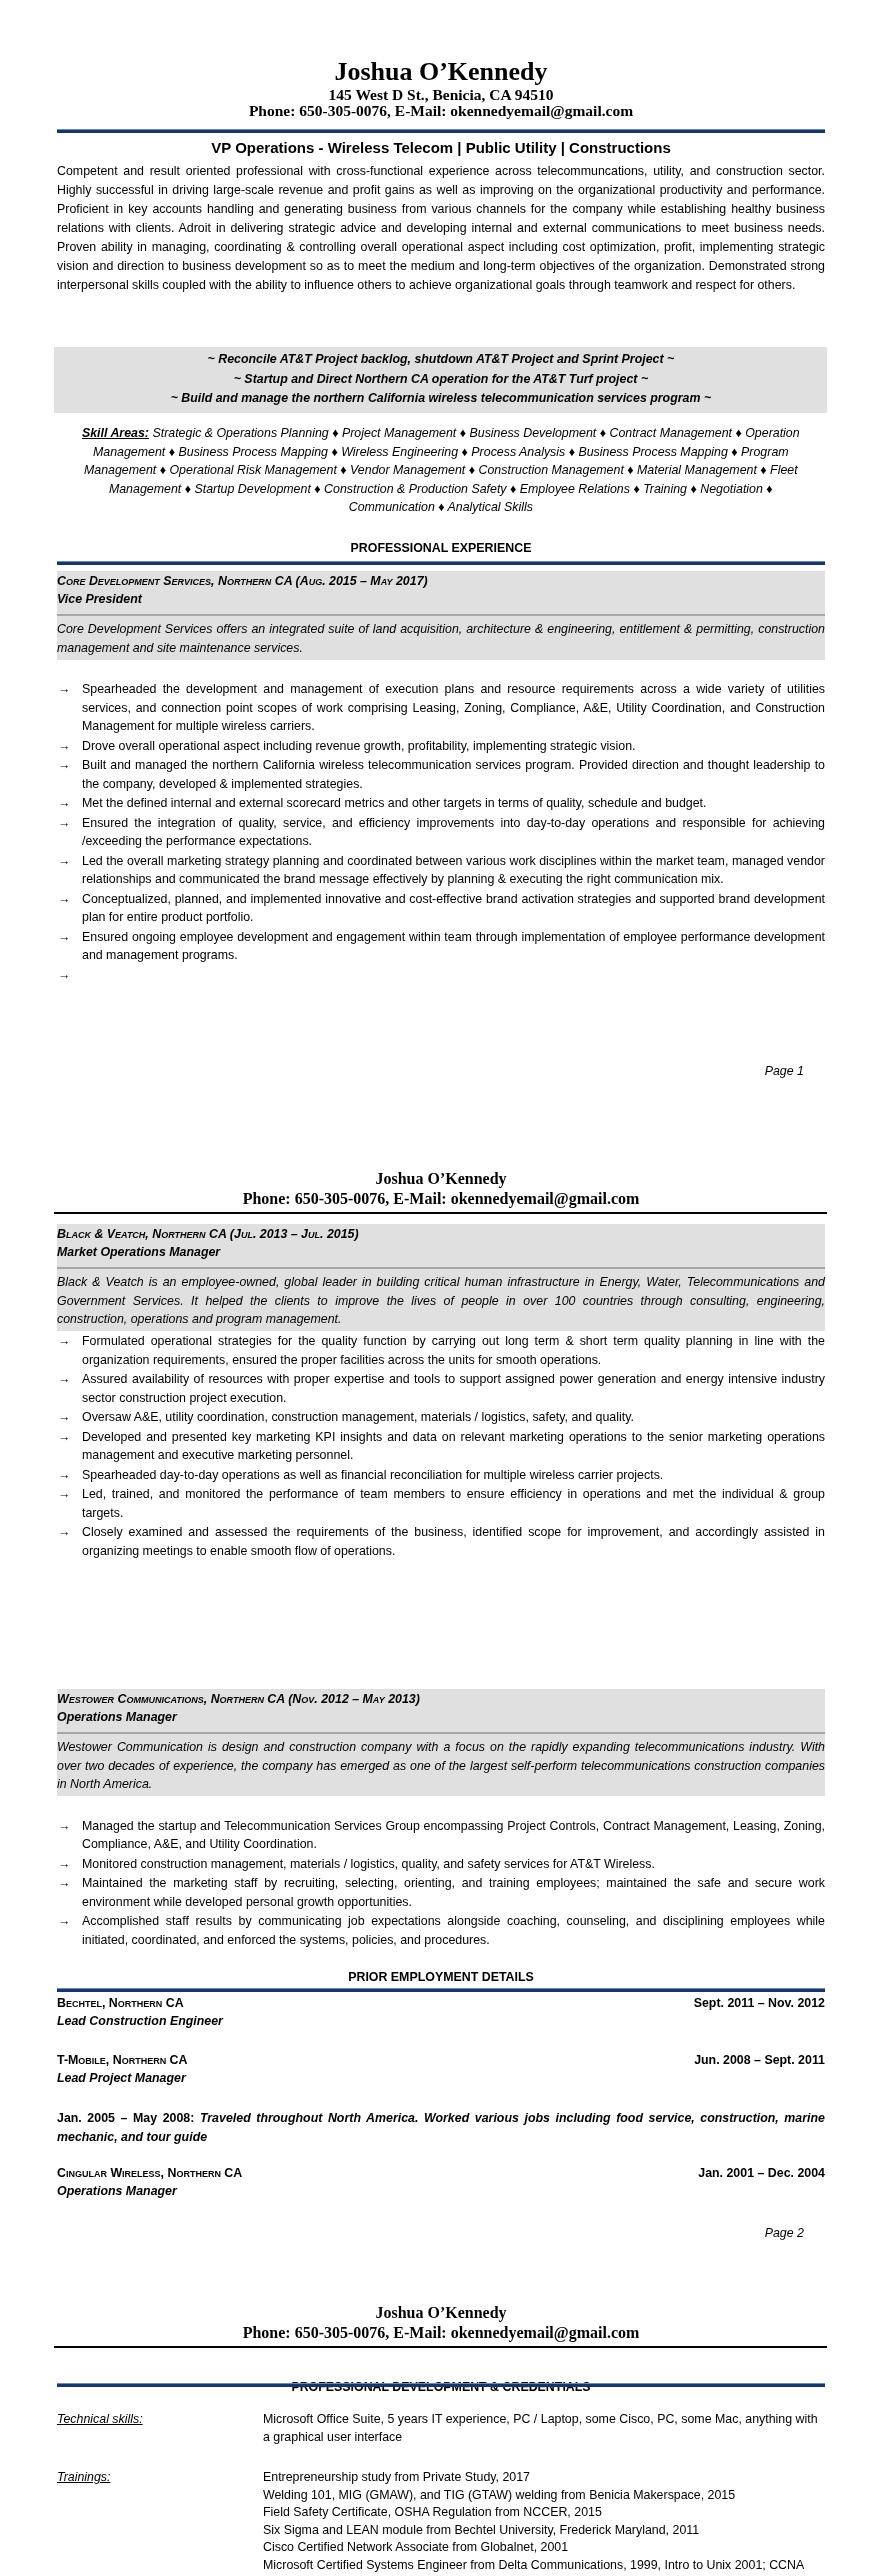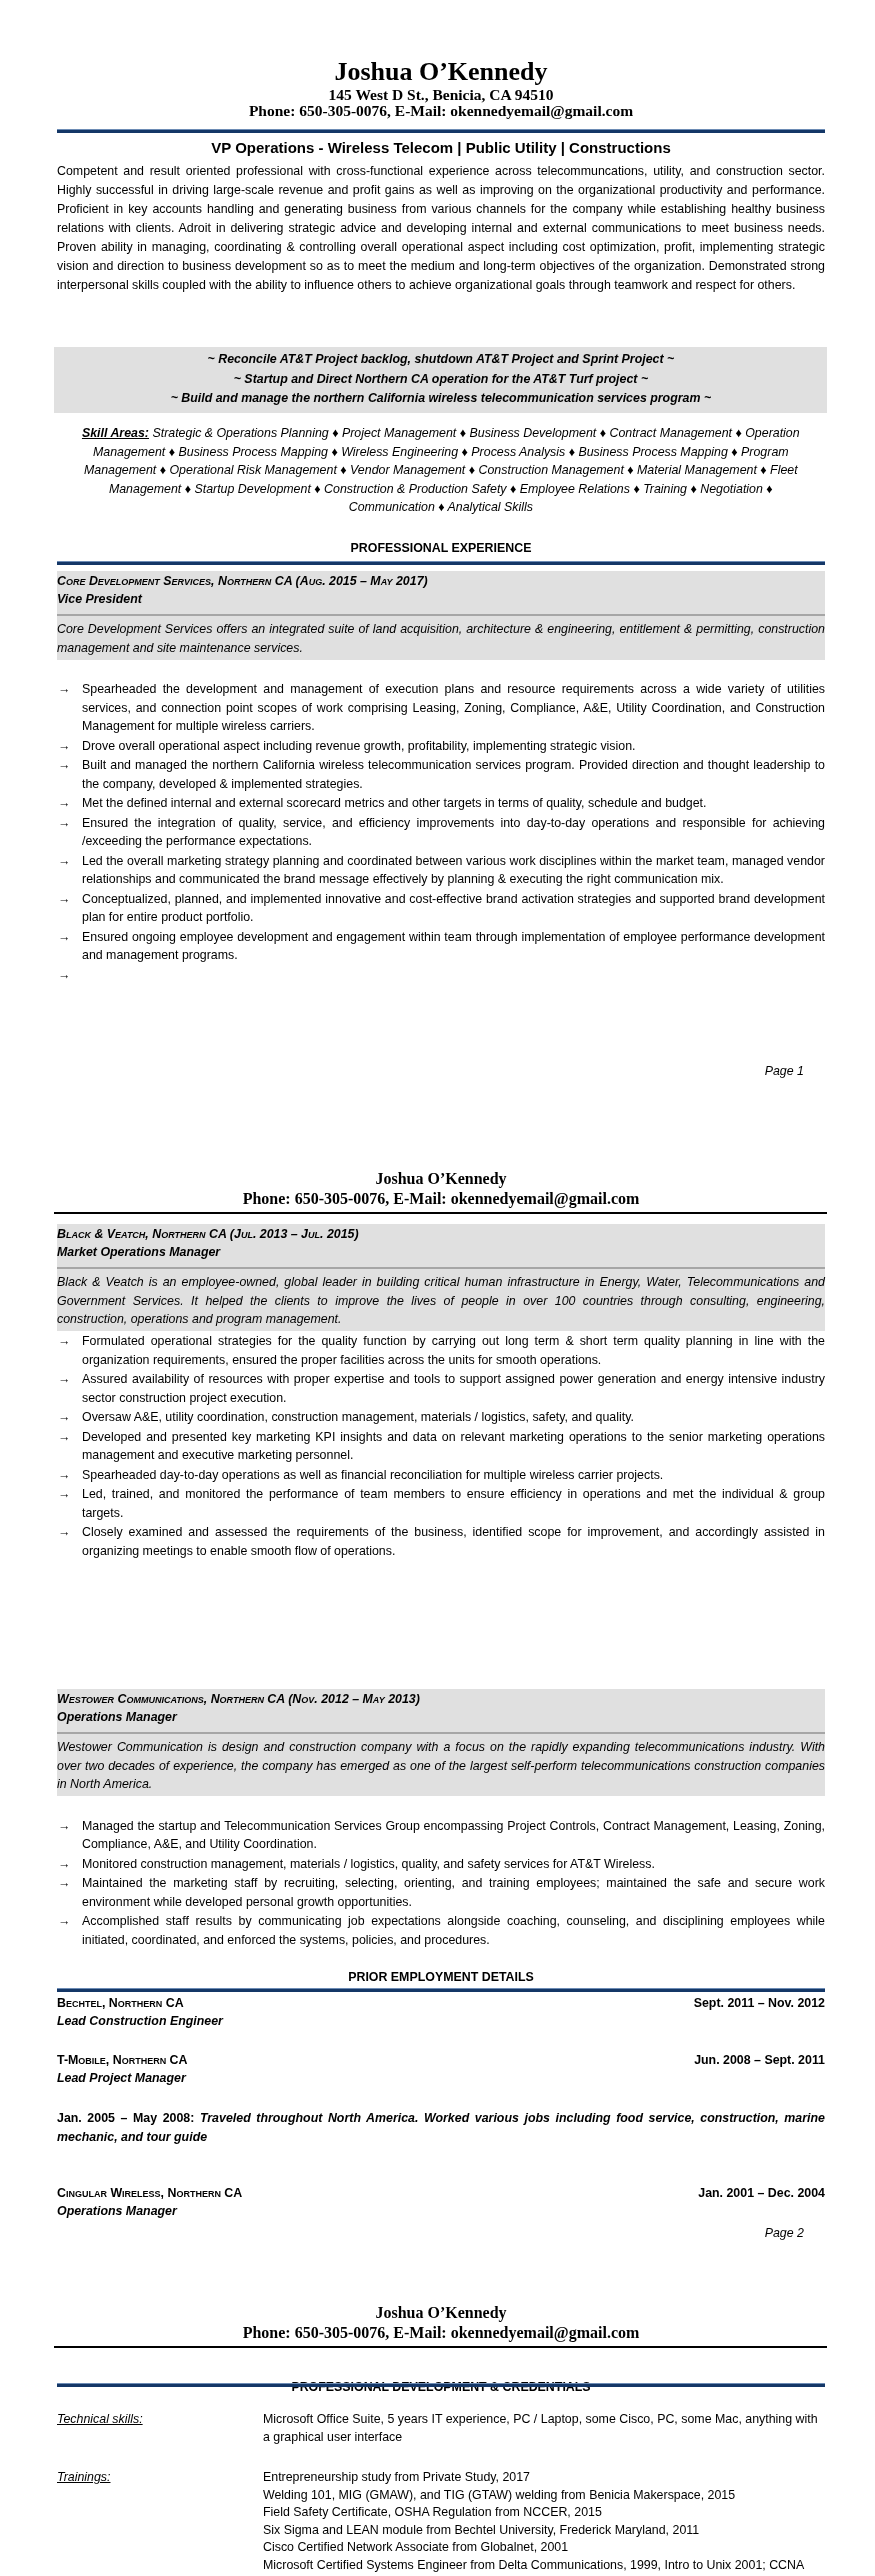--- a/index.html
+++ b/index.html
@@ -148,21 +148,21 @@
         <span class="prior-co">T-Mobile, Northern CA</span>
         <span class="prior-date">Jun. 2008 – Sept. 2011</span>
       </div>
       <div class="prior-role">Lead Project Manager</div>
     </div>
 
     <div class="travel" style="position:absolute;top:976px;width:768px;">
       <span class="d">Jan. 2005 – May 2008:</span><span class="t"> Traveled throughout North America. Worked various jobs including food service, construction, marine mechanic, and tour guide</span>
     </div>
 
-    <div style="position:absolute;top:1032px;width:768px;margin-top:20px;">
+    <div style="position:absolute;top:1032px;width:768px;">
       <div class="prior-row">
         <span class="prior-co">Cingular Wireless, Northern CA</span>
         <span class="prior-date">Jan. 2001 – Dec. 2004</span>
       </div>
       <div class="prior-role">Operations Manager</div>
     </div>
   </div>
   <div class="page-num" style="top:1061px;margin-top:32px;">Page 2</div>
 </div>
 

